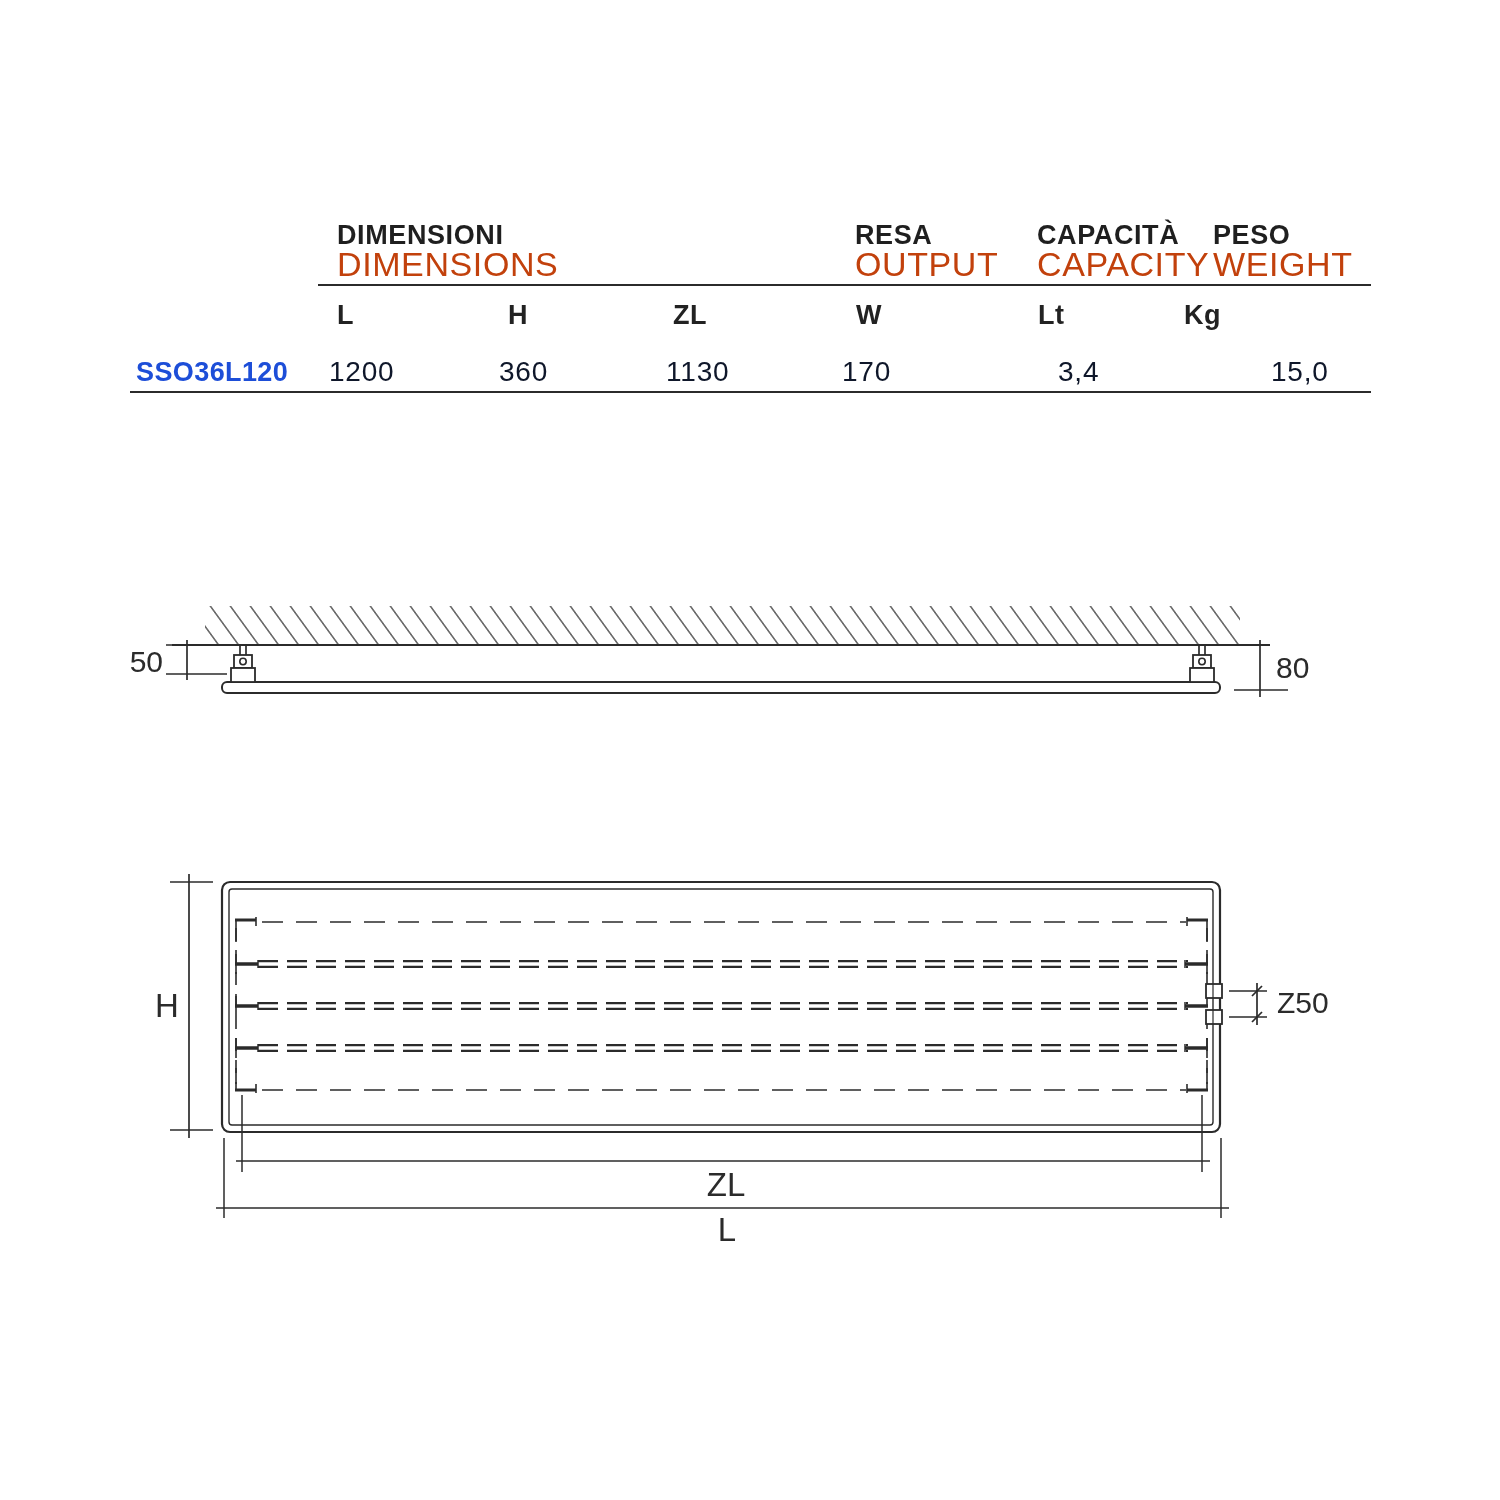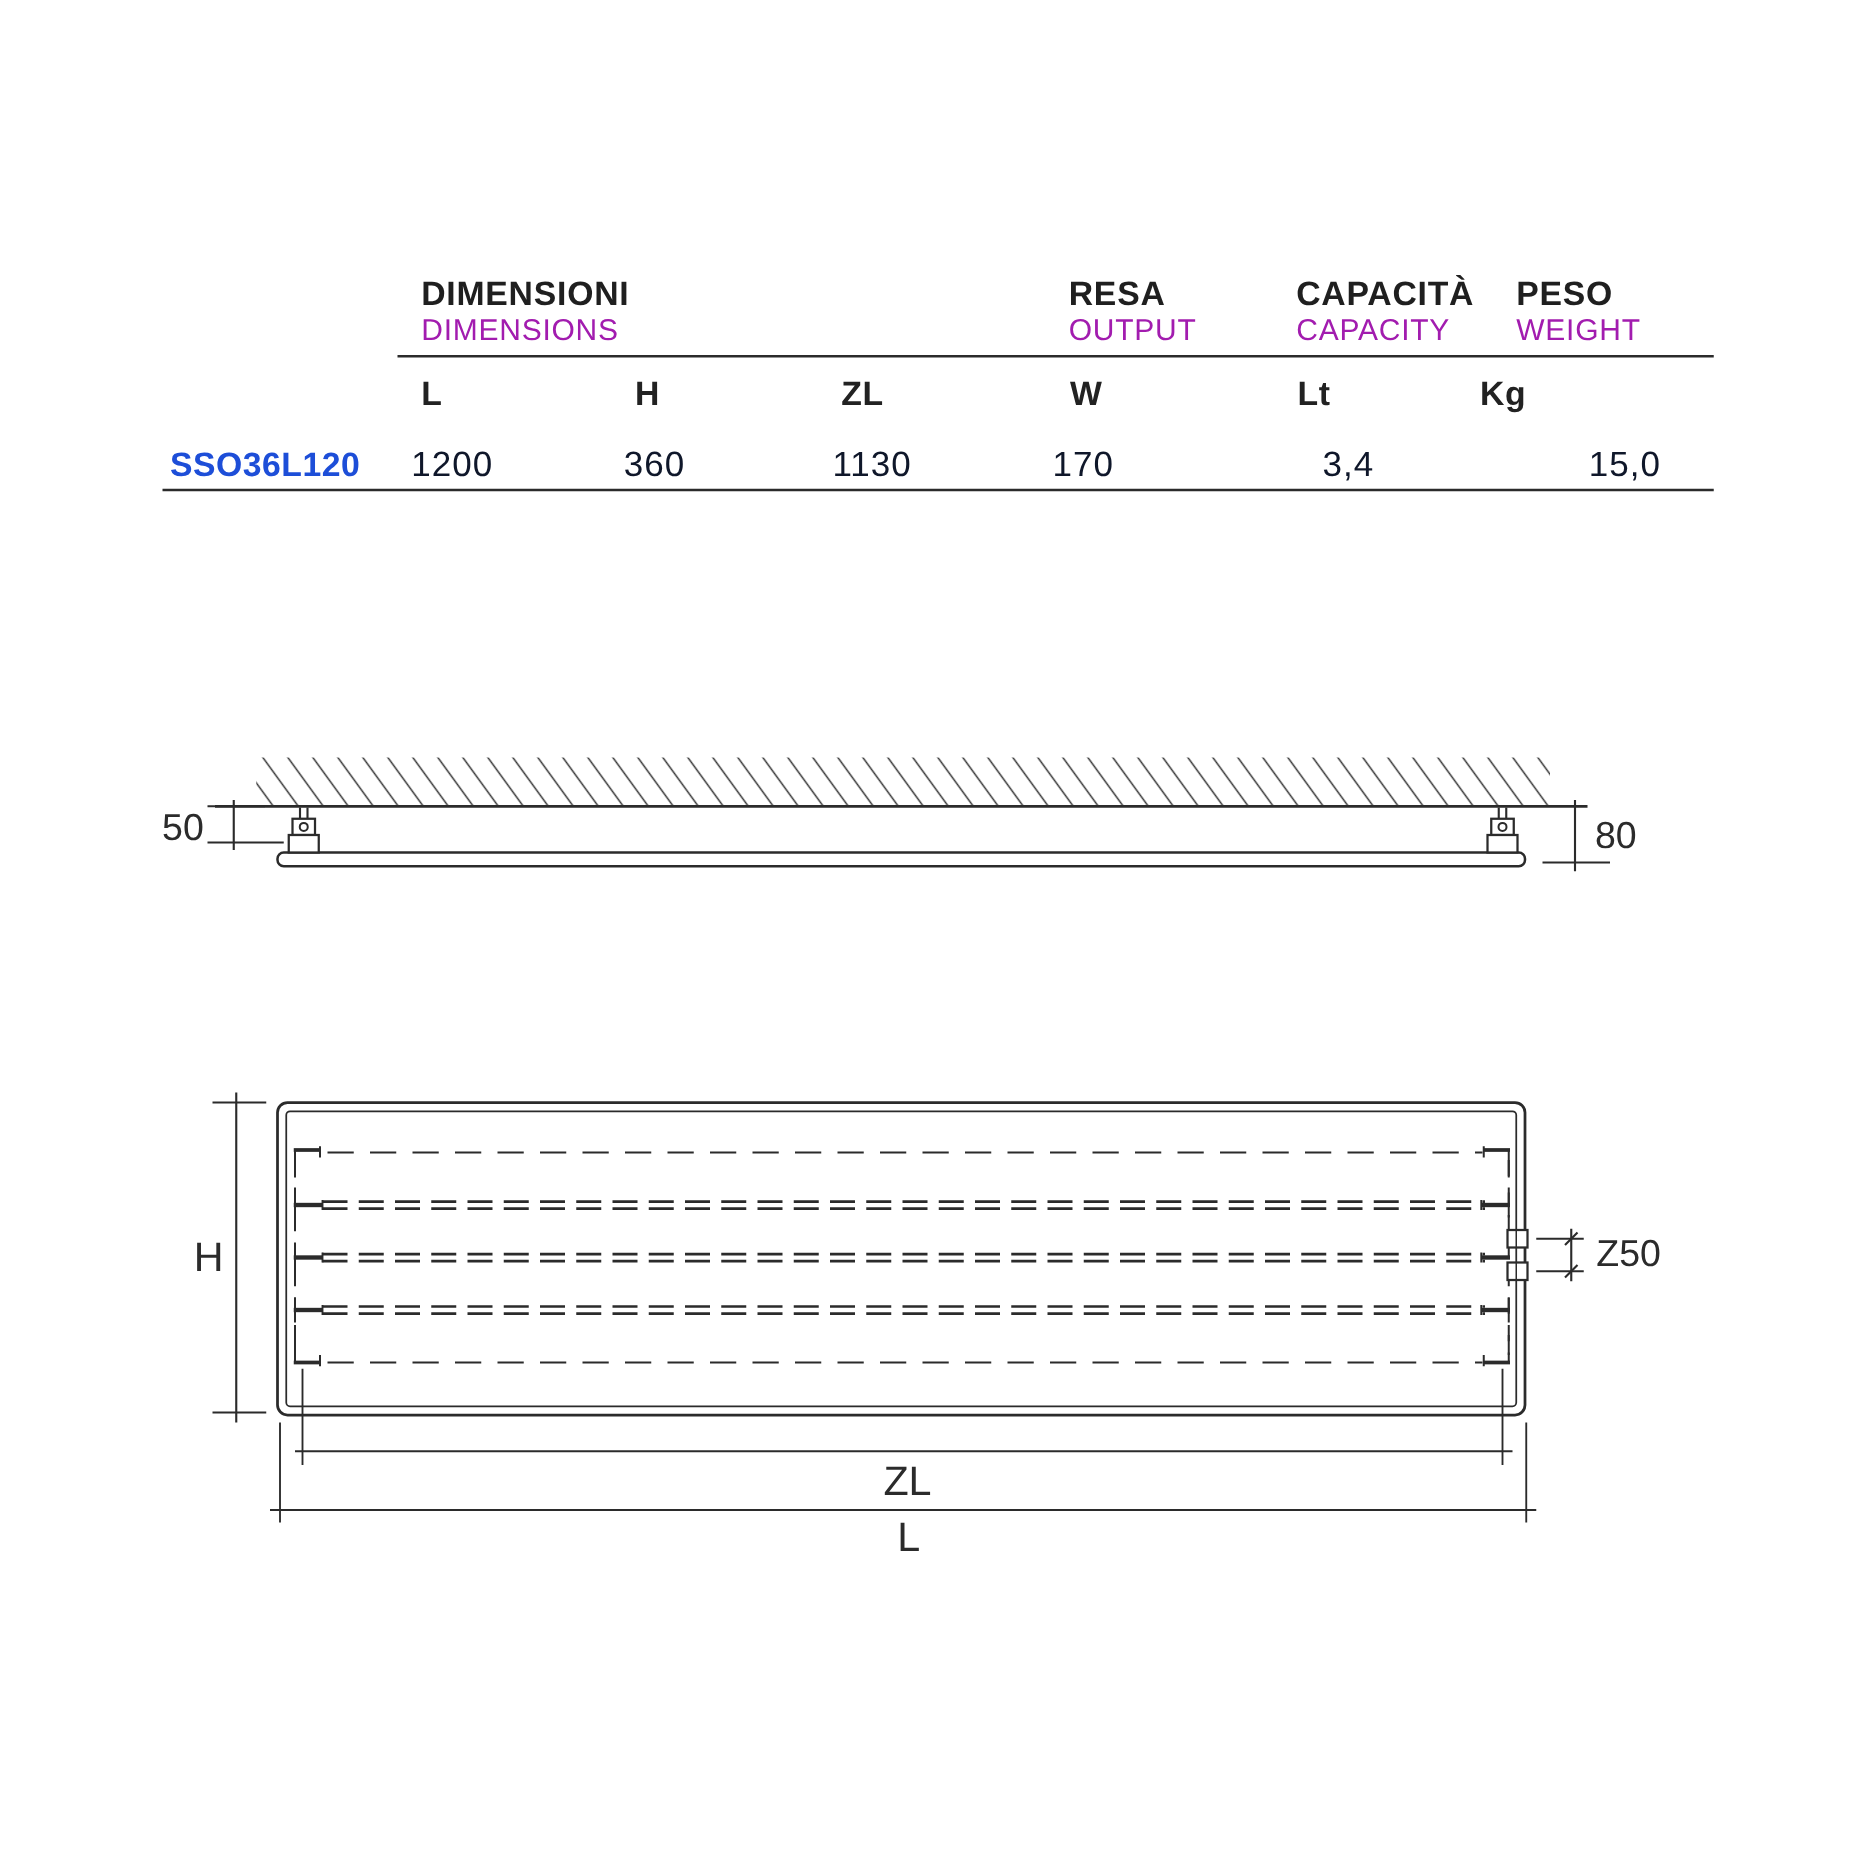--- a/index.html
+++ b/index.html
@@ -2,21 +2,21 @@
 <html><head>
 <meta charset="utf-8">
 <style>
   html,body{margin:0;padding:0;background:#ffffff;}
   body{width:1500px;height:1500px;font-family:"Liberation Sans",sans-serif;color:#242424;}
   .sheet{position:relative;width:1500px;height:1500px;background:#ffffff;overflow:hidden;text-decoration:underline;}
   .abs{position:absolute;}
   
   .grp{line-height:29px;white-space:nowrap;}
   .grp .p{font-size:27px;font-weight:700;letter-spacing:0.6px;color:#1f1f1f;}
-  .grp .s{font-size:24px;font-weight:400;letter-spacing:0.6px;color:#a21caf;}
+  .grp .s{font-size:34px;font-weight:400;letter-spacing:0.6px;color:#c2410c;}
   .unit{font-size:27px;font-weight:700;letter-spacing:0.6px;color:#222;white-space:nowrap;}
   .val{font-size:28px;font-weight:400;letter-spacing:0.8px;color:#0f172a;white-space:nowrap;}
   .model{font-size:27px;font-weight:700;letter-spacing:0.4px;color:#1d4ed8;white-space:nowrap;}
   .rule{position:absolute;background:#2b2b2b;height:2.4px;}
   svg{position:absolute;left:0;top:0;}
   svg text{font-family:"Liberation Sans",sans-serif;fill:#2b2b2b;}
   .lbl-sm{font-size:30px;}
   .lbl-lg{font-size:33px;}
 </style>
 </head>

